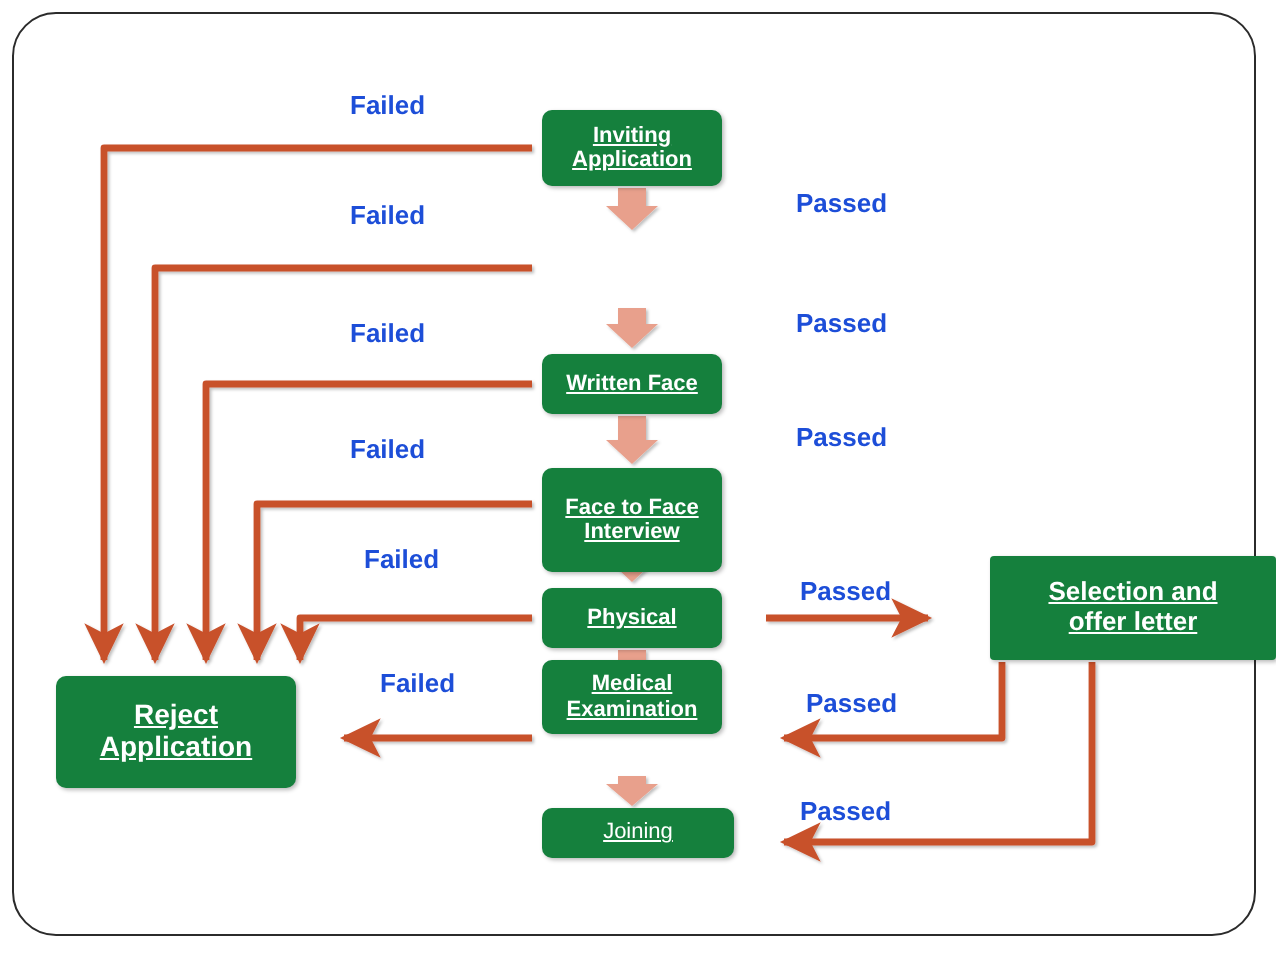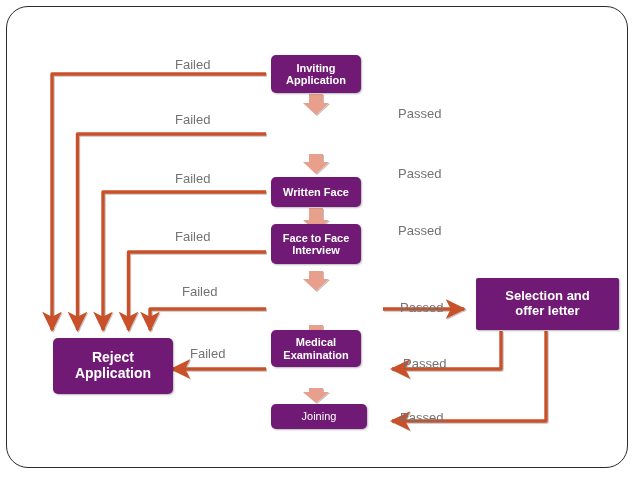--- a/index.html
+++ b/index.html
@@ -31,40 +31,40 @@
     position: absolute;
     left: 0;
     top: 0;
     width: 638px;
     height: 479px;
     pointer-events: none;
   }
   .node {
     position: absolute;
     box-sizing: border-box;
-    background: #701a75;
+    background: #15803d;
     color: #ffffff;
     font-weight: bold;
     text-align: center;
     display: flex;
     align-items: center;
     justify-content: center;
     line-height: 1.12;
     border-radius: 5px;
     box-shadow: 1px 1px 2px rgba(0,0,0,0.28);
     white-space: pre-line;
+    text-decoration: underline;
   }
   .node.square { border-radius: 2px; }
   .node.plain  { font-weight: normal; }
   .edge-label {
     position: absolute;
-    color: #737373;
-    font-weight: normal;
+    color: #1d4ed8;
+    font-weight: bold;
     white-space: nowrap;
-    margin-top: 12px;
   }
 </style>
 </head>
 <body>
 
 <div id="canvas">
 
   <div id="frame"></div>
 
   <svg id="wires" viewBox="0 0 638 479" xmlns="http://www.w3.org/2000/svg">
@@ -116,33 +116,34 @@
       <path d="M546,331 V421 H392" marker-end="url(#ah-wire)"></path>
     </g>
   </svg>
 
   <div class="node" style="left:271px; top:55px; width:90px; height:38px; font-size:11px;">Inviting
 Application</div>
 
 
   <div class="node" style="left:271px; top:177px; width:90px; height:30px; font-size:11px;">Written Face</div>
 
-  <div class="node" style="left:271px; top:224px; width:90px; height:40px; font-size:11px;">Face to Face
+  <div class="node" style="left:271px; top:234px; width:90px; height:52px; font-size:11px;">Face to Face
 Interview</div>
 
+  <div class="node" style="left:271px; top:294px; width:90px; height:30px; font-size:11px;">Physical</div>
 
   <div class="node" style="left:271px; top:330px; width:90px; height:37px; font-size:11px;">Medical
 Examination</div>
 
   <div class="node plain" style="left:271px; top:404px; width:96px; height:25px; font-size:11px;">Joining</div>
 
-  <div class="node" style="left:53px; top:338px; width:120px; height:56px; font-size:14px;">Reject
+  <div class="node" style="left:28px; top:338px; width:120px; height:56px; font-size:14px;">Reject
 Application</div>
 
-  <div class="node square" style="left:476px; top:278px; width:143px; height:52px; font-size:13px;">Selection and
+  <div class="node square" style="left:495px; top:278px; width:143px; height:52px; font-size:13px;">Selection and
 offer letter</div>
 
   <div class="edge-label" style="left:175px; top:45px; font-size:13px;">Failed</div>
   <div class="edge-label" style="left:175px; top:100px; font-size:13px;">Failed</div>
   <div class="edge-label" style="left:175px; top:159px; font-size:13px;">Failed</div>
   <div class="edge-label" style="left:175px; top:217px; font-size:13px;">Failed</div>
   <div class="edge-label" style="left:182px; top:272px; font-size:13px;">Failed</div>
   <div class="edge-label" style="left:190px; top:334px; font-size:13px;">Failed</div>
 
   <div class="edge-label" style="left:398px; top:94px; font-size:13px;">Passed</div>

